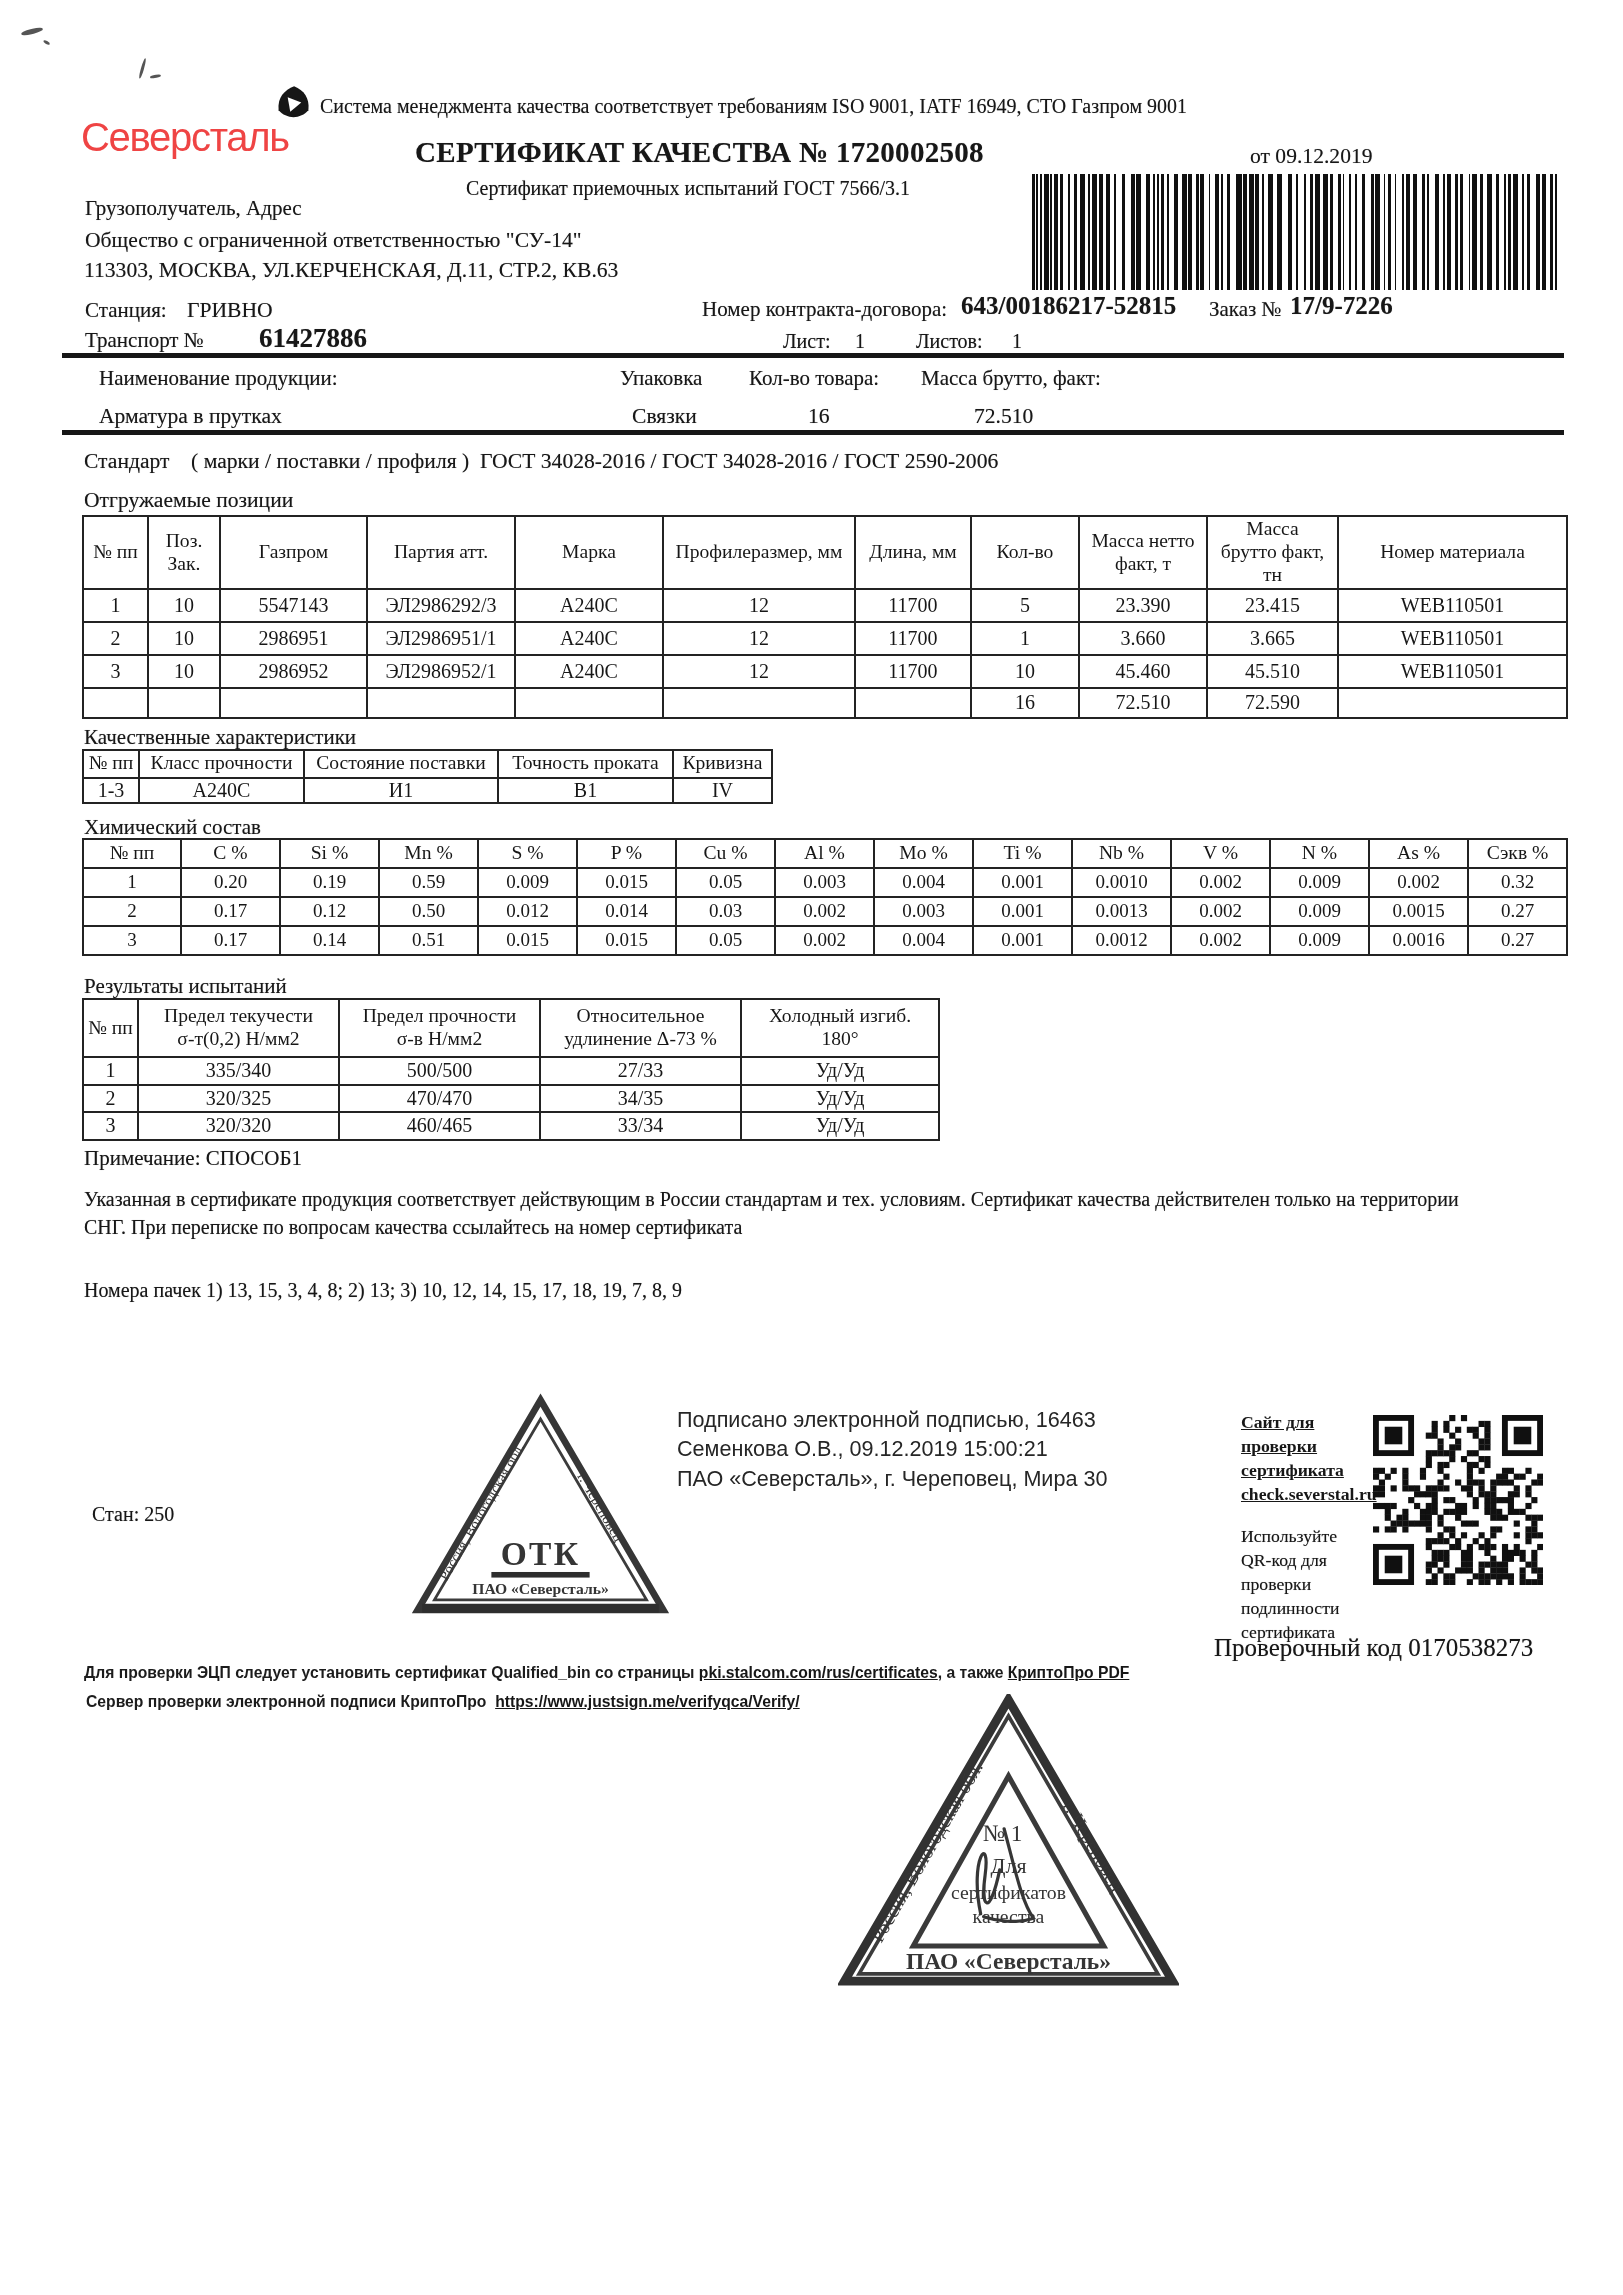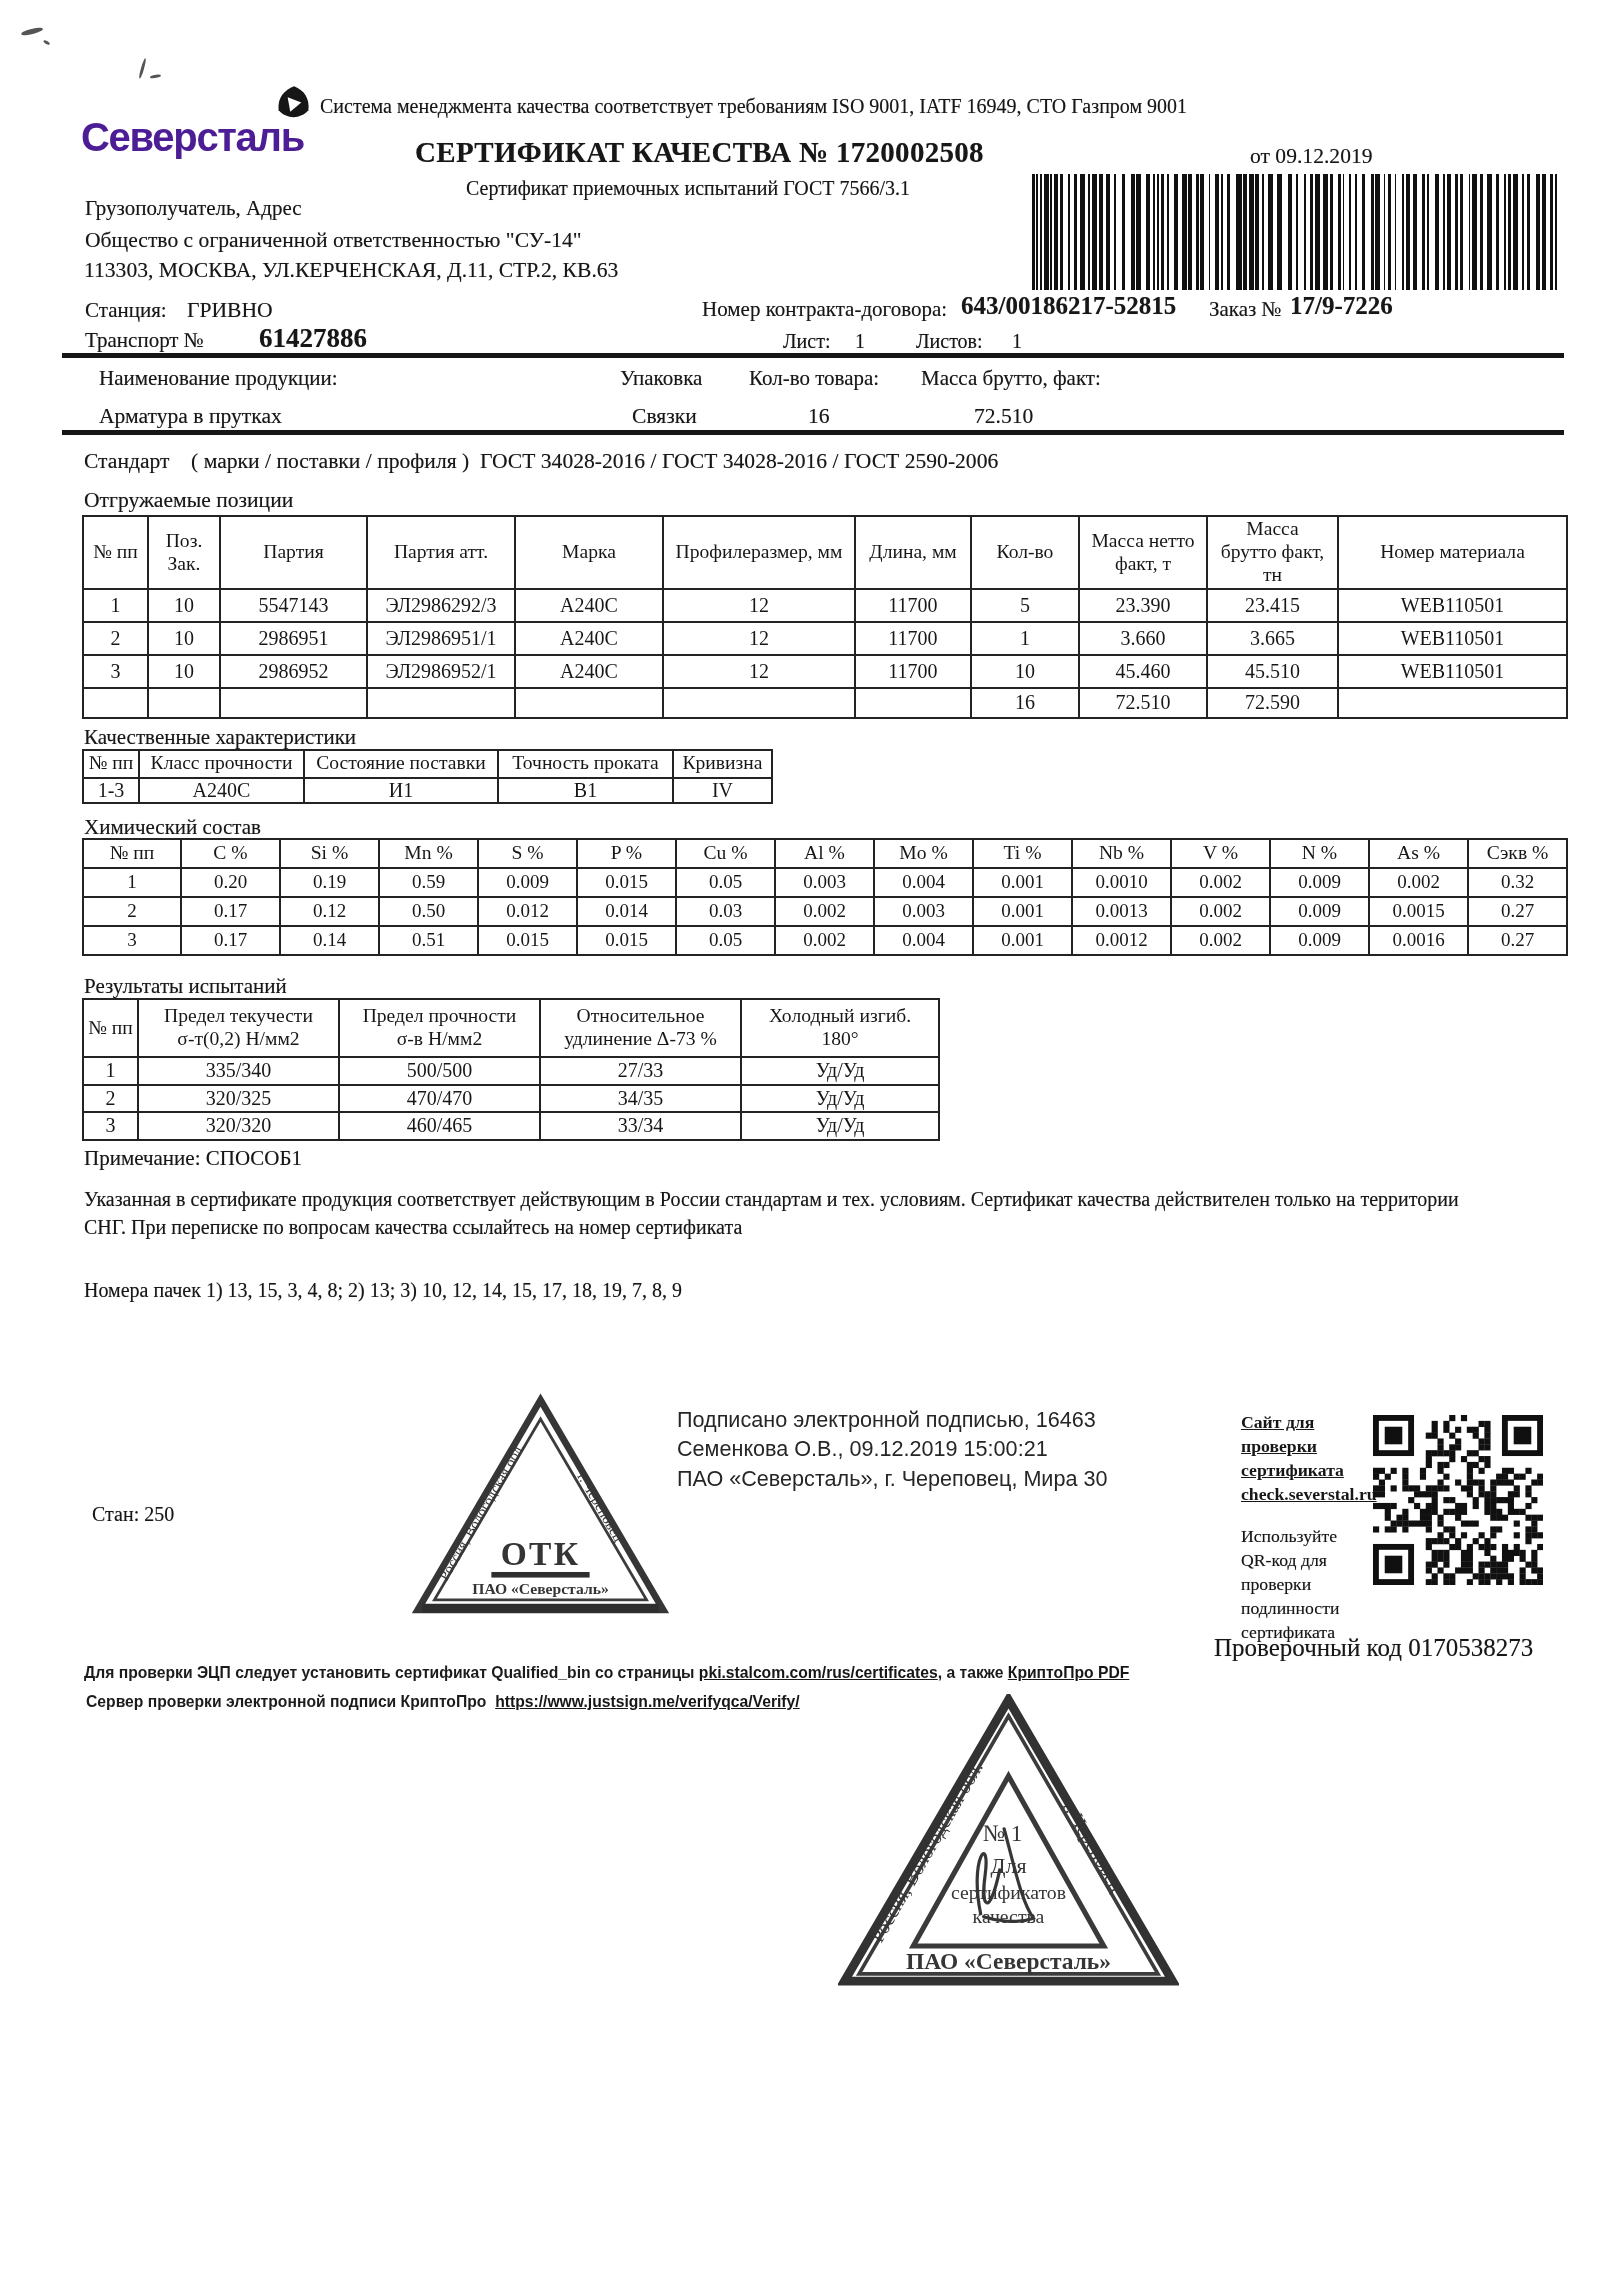--- a/index.html
+++ b/index.html
@@ -35,21 +35,21 @@
   <div class="speck" style="left:21px;top:29px;width:22px;height:4.6px;transform:rotate(-14deg)"></div>
   <div class="speck" style="left:43px;top:41px;width:7.2px;height:3.3px;transform:rotate(28deg)"></div>
   <div class="speck" style="left:141px;top:58px;width:3.3px;height:21px;transform:rotate(16deg)"></div>
   <div class="speck" style="left:150px;top:75px;width:10.5px;height:3.3px;transform:rotate(-10deg)"></div>
 
   <svg class="abs" style="left:276px;top:85px" width="35" height="39" viewBox="0 0 27 30">
     <path d="M14 1 C21.5 4 26 10 25 19.5 C19 26.5 8 26.5 2 19.5 C1 9.5 6.5 4 14 1 Z" fill="#161616"></path>
     <path d="M9 9.5 L19.5 13.5 L11 20.5 Z" fill="#ffffff"></path>
   </svg>
   <div class="abs ink" style="left:320px;top:95px;font-size:20px">Система менеджмента качества соответствует требованиям ISO 9001, IATF 16949, СТО Газпром 9001</div>
-  <div class="abs" style="left:81px;top:115px;font-family:'Liberation Sans',sans-serif;font-weight:bold;font-size:40px;letter-spacing:-1.3px;color:#4c1d95">Северсталь</div>
+  <div class="abs" style="left:81px;top:115px;font-family:'Liberation Sans',sans-serif;font-weight:normal;font-size:40px;letter-spacing:-1.3px;color:#ef4444">Северсталь</div>
   <div class="abs ink b" style="left:415px;top:136px;font-size:29px;letter-spacing:0.3px">СЕРТИФИКАТ КАЧЕСТВА № 1720002508</div>
   <div class="abs ink" style="left:1250px;top:144px;font-size:21.6px">от 09.12.2019</div>
   <div class="abs ink" style="left:466px;top:177px;font-size:20px">Сертификат приемочных испытаний ГОСТ 7566/3.1</div>
   <div class="abs barcode" style="left:1032px;top:174px;width:535px;height:116px"><i style="width:2.6px;margin-right:1.3px"></i><i style="width:2.6px;margin-right:2px"></i><i style="width:2px;margin-right:2px"></i><i style="width:4.6px;margin-right:1.3px"></i><i style="width:1.3px;margin-right:2.6px"></i><i style="width:3.9px;margin-right:2px"></i><i style="width:3.3px;margin-right:4.6px"></i><i style="width:2px;margin-right:3.9px"></i><i style="width:2.6px;margin-right:3.3px"></i><i style="width:5.2px;margin-right:2.6px"></i><i style="width:2.6px;margin-right:2px"></i><i style="width:4.6px;margin-right:2.6px"></i><i style="width:3.9px;margin-right:2.6px"></i><i style="width:3.9px;margin-right:3.9px"></i><i style="width:2px;margin-right:5.9px"></i><i style="width:3.9px;margin-right:5.9px"></i><i style="width:3.3px;margin-right:1.3px"></i><i style="width:5.2px;margin-right:5.2px"></i><i style="width:3.3px;margin-right:3.9px"></i><i style="width:2px;margin-right:1.3px"></i><i style="width:2px;margin-right:2.6px"></i><i style="width:2.6px;margin-right:3.3px"></i><i style="width:2px;margin-right:5.2px"></i><i style="width:3.9px;margin-right:3.9px"></i><i style="width:4.6px;margin-right:1.3px"></i><i style="width:3.9px;margin-right:3.9px"></i><i style="width:2.6px;margin-right:1.3px"></i><i style="width:4.6px;margin-right:4.6px"></i><i style="width:1.3px;margin-right:5.2px"></i><i style="width:3.9px;margin-right:2px"></i><i style="width:1.3px;margin-right:3.9px"></i><i style="width:3.9px;margin-right:5.9px"></i><i style="width:5.2px;margin-right:1.3px"></i><i style="width:4.6px;margin-right:2px"></i><i style="width:4.6px;margin-right:1.3px"></i><i style="width:3.9px;margin-right:2.6px"></i><i style="width:2px;margin-right:4.6px"></i><i style="width:4.6px;margin-right:3.9px"></i><i style="width:5.2px;margin-right:5.9px"></i><i style="width:3.9px;margin-right:4.6px"></i><i style="width:1.3px;margin-right:5.9px"></i><i style="width:2px;margin-right:3.9px"></i><i style="width:3.9px;margin-right:2px"></i><i style="width:4.6px;margin-right:2.6px"></i><i style="width:5.2px;margin-right:2.6px"></i><i style="width:2.6px;margin-right:4.6px"></i><i style="width:3.3px;margin-right:2px"></i><i style="width:1.3px;margin-right:4.6px"></i><i style="width:2px;margin-right:3.9px"></i><i style="width:2.6px;margin-right:5.2px"></i><i style="width:2.6px;margin-right:5.9px"></i><i style="width:3.3px;margin-right:1.3px"></i><i style="width:4.6px;margin-right:3.9px"></i><i style="width:1.3px;margin-right:2.6px"></i><i style="width:3.3px;margin-right:3.9px"></i><i style="width:1.3px;margin-right:5.2px"></i><i style="width:2px;margin-right:2.6px"></i><i style="width:3.9px;margin-right:3.3px"></i><i style="width:3.9px;margin-right:4.6px"></i><i style="width:3.3px;margin-right:2px"></i><i style="width:2px;margin-right:5.9px"></i><i style="width:3.9px;margin-right:4.6px"></i><i style="width:1.3px;margin-right:2.6px"></i><i style="width:3.9px;margin-right:3.3px"></i><i style="width:3.9px;margin-right:2px"></i><i style="width:2.6px;margin-right:5.9px"></i><i style="width:1.3px;margin-right:2px"></i><i style="width:4.6px;margin-right:3.3px"></i><i style="width:3.3px;margin-right:3.3px"></i><i style="width:5.2px;margin-right:4.6px"></i><i style="width:2.6px;margin-right:5.2px"></i><i style="width:1.3px;margin-right:2px"></i><i style="width:3.3px;margin-right:2px"></i><i style="width:5.2px;margin-right:3.9px"></i><i style="width:2px;margin-right:3.3px"></i><i style="width:2.6px;margin-right:5.9px"></i><i style="width:4.6px;margin-right:2px"></i><i style="width:3.3px;margin-right:3.9px"></i><i style="width:3.3px;margin-right:2.6px"></i><i style="width:1.3px;margin-right:5.2px"></i></div>
 
   <div class="abs ink" style="left:85px;top:196px;font-size:21px">Грузополучатель, Адрес</div>
   <div class="abs ink" style="left:85px;top:228px;font-size:21.6px">Общество с ограниченной ответственностью "СУ-14"</div>
   <div class="abs ink" style="left:84px;top:258px;font-size:21.6px">113303, МОСКВА, УЛ.КЕРЧЕНСКАЯ, Д.11, СТР.2, КВ.63</div>
 
   <span class="abs ink" style="left:85px;top:298px;font-size:21px">Станция:</span>
@@ -94,21 +94,21 @@
         <col style="width:108px">
         <col style="width:128px">
         <col style="width:131px">
         <col>
       </colgroup>
     <thead>
         <tr style="height:73px">
       <th>№ пп</th>
       <th>Поз.
 Зак.</th>
-      <th>Партия</th>
+      <th>Газпром</th>
       <th>Партия атт.</th>
       <th>Марка</th>
       <th>Профилеразмер, мм</th>
       <th>Длина, мм</th>
       <th>Кол-во</th>
       <th>Масса нетто
 факт, т</th>
       <th>Масса
 брутто факт,
 тн</th>

